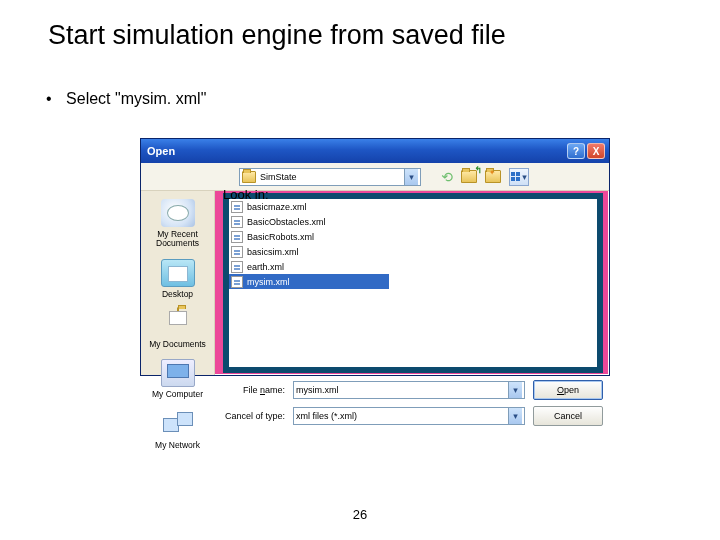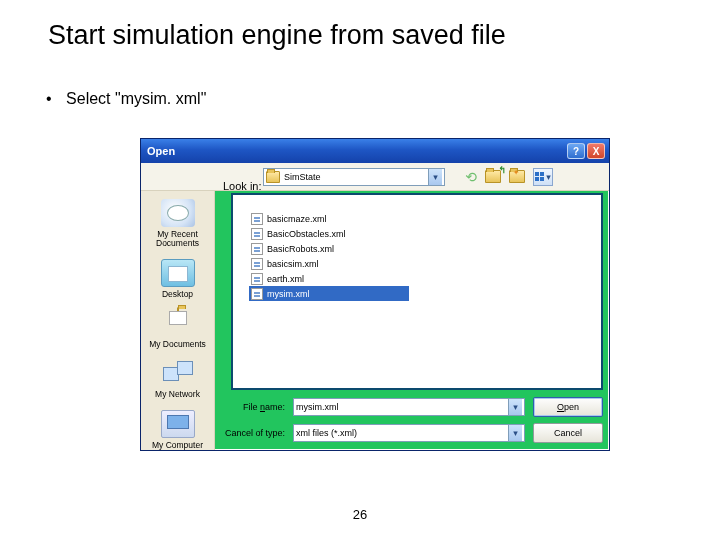--- a/index.html
+++ b/index.html
@@ -24,23 +24,23 @@
     top: 90px;
     left: 46px;
     font-size: 16px;
   }
   .bullet-dot { margin-right: 10px; color:#000; }
   .dialog {
     position: absolute;
     top: 138px;
     left: 140px;
     width: 470px;
-    height: 313px;
+    height: 238px;
     border: 1px solid #0a246a;
-    background: #22c55e;
+    background: #ec4899;
     box-shadow: 0 0 0 1px #fff inset;
     font-size: 10px;
   }
   .titlebar {
     height: 24px;
     background: linear-gradient(to bottom, #3a80e8 0%, #1e56c4 45%, #1442aa 100%);
     color: #fff;
     display: flex;
     align-items: center;
     padding: 0 4px 0 6px;
@@ -64,32 +64,32 @@
     display: flex;
     align-items: center;
     padding: 0 6px 0 80px;
     gap: 4px;
     background: #f5f3ea;
     border-bottom: 1px solid #d8d2bd;
   }
   .lbl-lookin {
     position: absolute;
     left: 82px;
-    top: 41px;
-    font-size: 11px;
+    top: 48px;
+    font-size: 13px;
   }
   .lookin-combo {
     width: 182px;
     height: 18px;
     border: 1px solid #7f9db9;
     background: #fff;
     display: flex;
     align-items: center;
     padding: 0 2px;
-    margin-left: 42px;
+    margin-left: 18px;
     font-size: 9px;
   }
   .folder-ico {
     width: 14px; height: 12px;
     background: linear-gradient(#ffe9a6,#e8c45a);
     border: 1px solid #b99327;
     border-radius: 1px 1px 0 0;
     margin-right: 4px;
     position: relative;
   }
@@ -162,23 +162,23 @@
   .ico-mynet::before{content:"";position:absolute;left:2px;top:8px;width:14px;height:12px;background:#cde3fb;border:1px solid #6b8fb8;}
   .ico-mynet::after{content:"";position:absolute;right:2px;top:2px;width:14px;height:12px;background:#cde3fb;border:1px solid #6b8fb8;}
   .main {
     flex:1;
     display:flex;
     flex-direction:column;
   }
   .filelist {
     flex:1;
     background:#fff;
-    border:2px solid #0c4a6e;
-    margin: 2px 6px 2px 16px;
-    padding: 16px;
+    border:6px solid #0c4a6e;
+    margin: 2px 6px 2px 8px;
+    padding: 0;
     overflow:hidden;
     min-height: 180px;
   }
   .file-item {
     display:flex; align-items:center;
     height: 15px;
     font-size: 9px;
     padding: 0 2px;
     gap:4px;
     width: 160px;
@@ -277,26 +277,26 @@
       </div>
       <div class="place">
         <div class="pic ico-desktop"></div>
         <div>Desktop</div>
       </div>
       <div class="place">
         <div class="pic ico-mydocs"><span class="folder-ico"></span></div>
         <div>My Documents</div>
       </div>
       <div class="place">
+        <div class="pic ico-mycomp"></div>
+        <div>My Computer</div>
+      </div>
+      <div class="place">
         <div class="pic ico-mynet"></div>
         <div>My Network</div>
-      </div>
-      <div class="place">
-        <div class="pic ico-mycomp"></div>
-        <div>My Computer</div>
       </div>
     </div>
 
     <div class="main">
       <div class="filelist" id="filelist">
           <div class="file-item">
             <span class="xml-ico"></span>
             <span>basicmaze.xml</span>
           </div>
           <div class="file-item">

